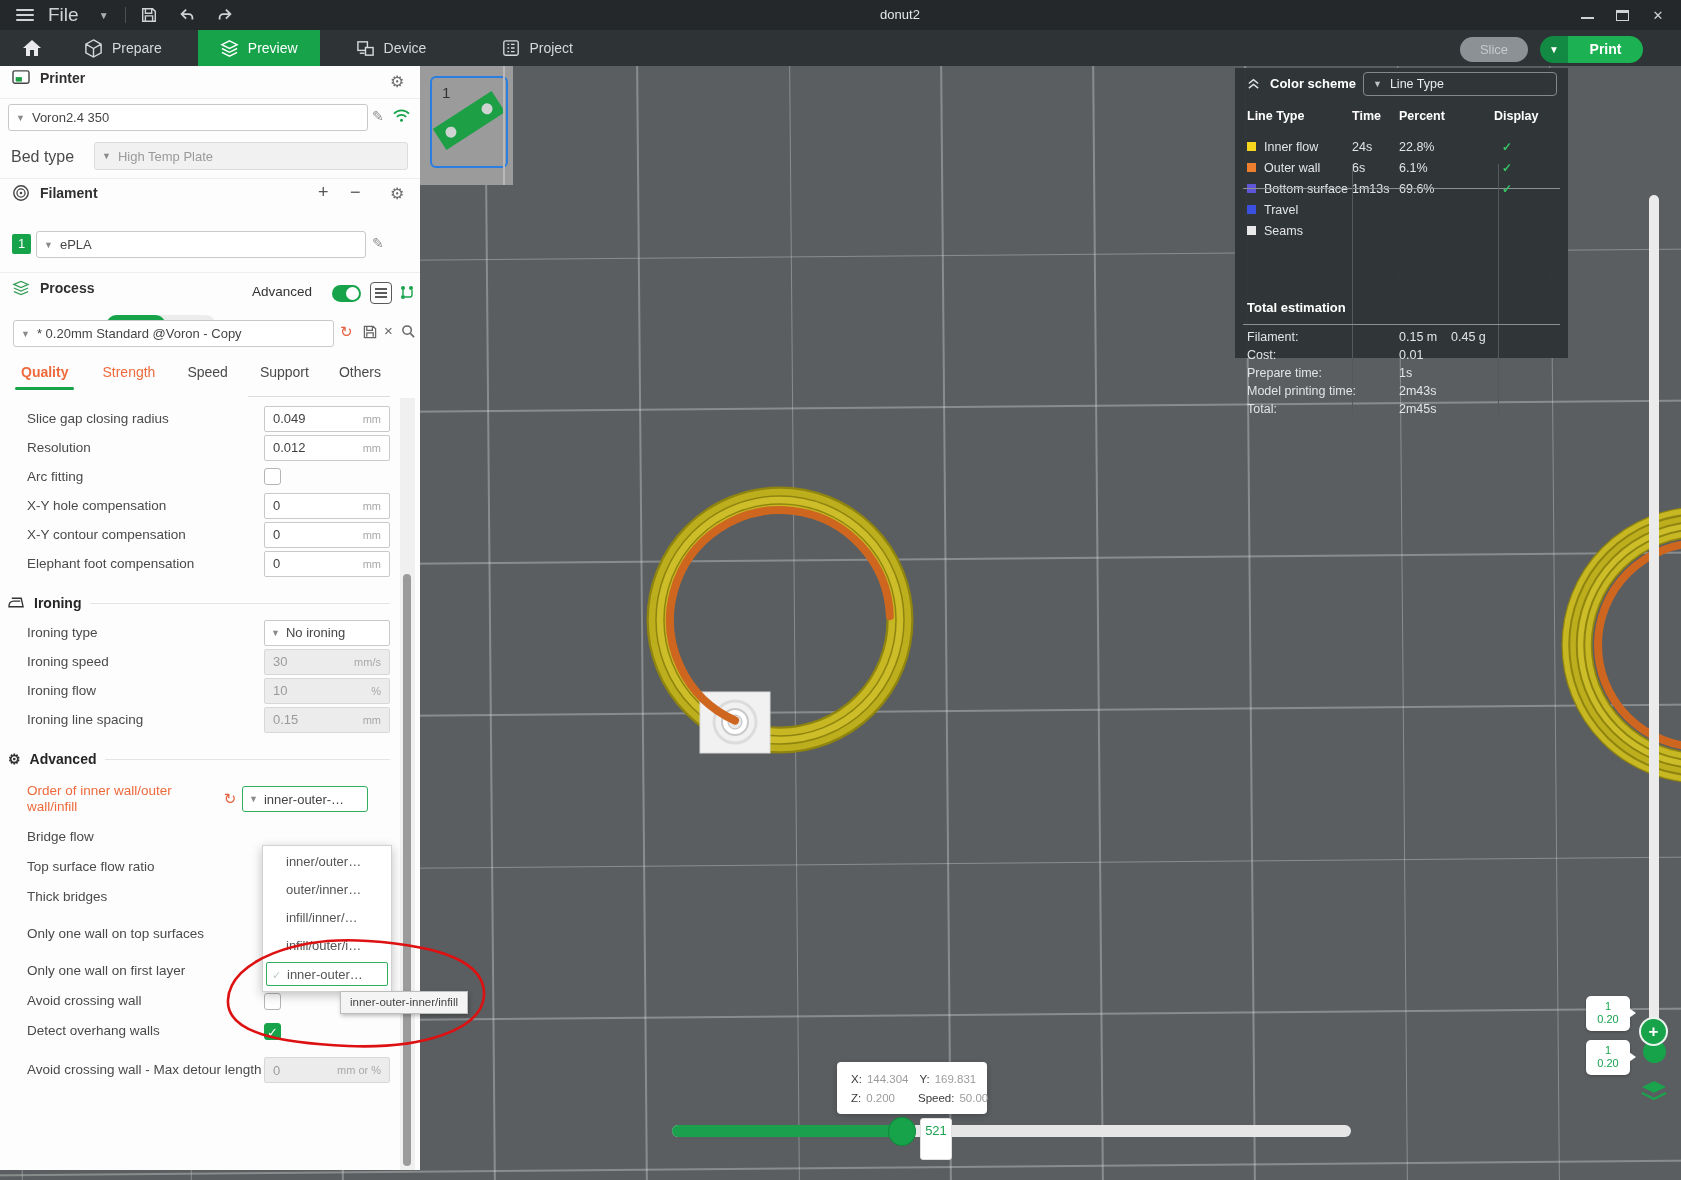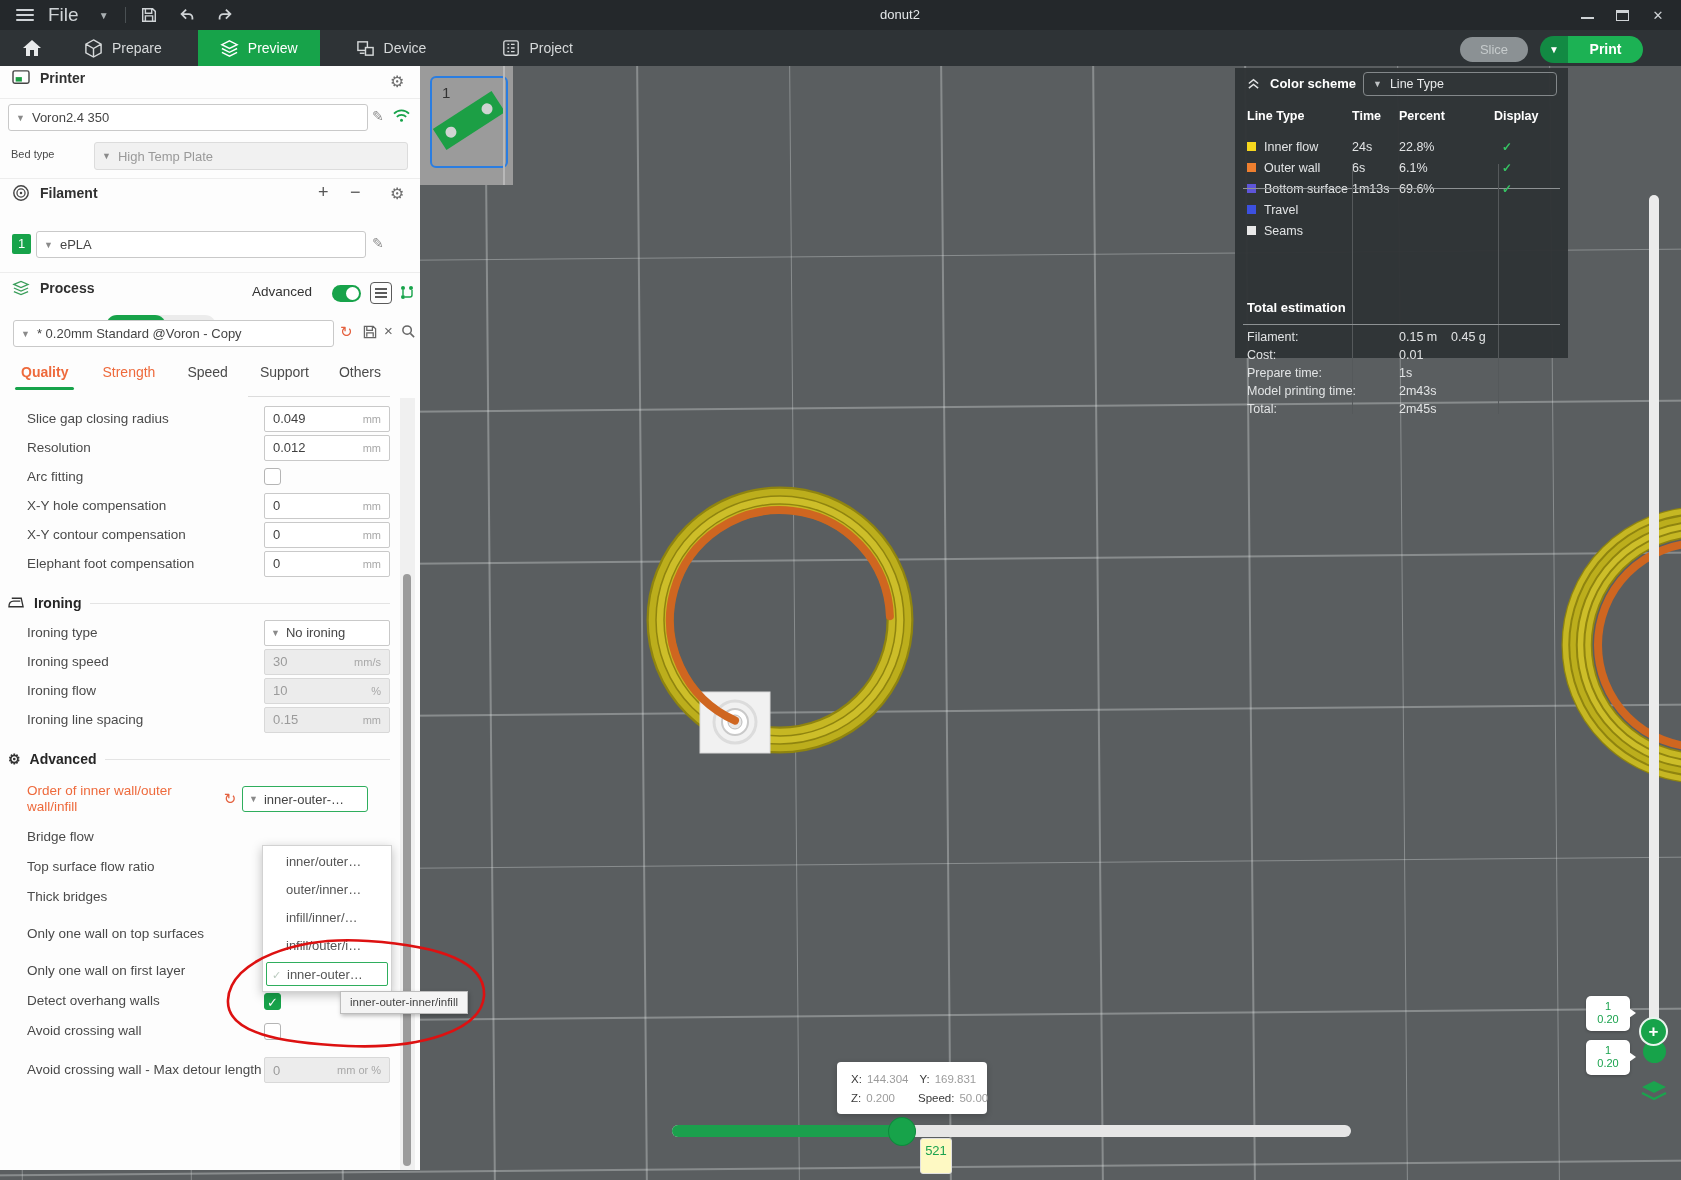--- a/index.html
+++ b/index.html
@@ -126,21 +126,21 @@
   #plates::after { content:""; position:absolute; left:83px; top:0; width:2px; height:119px; background:#b8b8b8; }
   #plate-card { position:absolute; left:10px; top:10px; width:78px; height:92px; border:2px solid #2a7de1; border-radius:6px; background:#9b9b9b; }
   #plate-num { position:absolute; left:10px; top:6px; font-size:15px; color:#333; }
   #plate-obj { position:absolute; left:2px; top:30px; width:70px; height:25px; background:#1c9f45; transform:rotate(-33deg); }
   #plate-obj i { position:absolute; top:7px; width:11px; height:11px; border-radius:50%; background:#cfd4d2; }
 
   
   #hslider-track { position:absolute; left:672px; top:1125px; width:679px; height:12px; background:#e6e6e6; border-radius:6px; z-index:4; }
   #hslider-fill { position:absolute; left:0; top:0; width:230px; height:12px; background:#1ba04d; border-radius:6px; }
   #hslider-handle { position:absolute; left:888px; top:1117px; width:28px; height:29px; background:#17a34a; border:1px solid #0f8a3d; border-radius:50%; z-index:5; }
-  #layer-badge { position:absolute; left:920px; top:1118px; min-width:32px; height:36px; background:#fef9c3; border-radius:3px; border:1px solid #e0e0e0; color:#1ba34e; font-size:13px; text-align:center; line-height:24px; z-index:4; padding:0 4px;margin-top:20px; }
+  #layer-badge { position:absolute; left:920px; top:1118px; min-width:32px; height:42px; background:#ffffff; border-radius:3px; border:1px solid #e0e0e0; color:#1ba34e; font-size:13px; text-align:center; line-height:24px; z-index:4; padding:0 4px; }
   #xyz-tip { position:absolute; left:837px; top:1062px; width:150px; height:52px; background:#fff; border-radius:4px; box-shadow:0 2px 6px rgba(0,0,0,0.2); z-index:4; font-size:11.5px; padding:7px 0 0 14px; }
   #xyz-tip .r { display:flex; gap:5px; height:19px; align-items:center; }
   #xyz-tip .k { color:#3a3a3a; }
   #xyz-tip .v { color:#9c9c9c; }
 
   
   #vslider-track { position:absolute; left:1649px; top:195px; width:10px; height:845px; background:#ebebeb; border-radius:5px; z-index:2; }
   #vhandle-lo { position:absolute; left:1643px; top:1040px; width:23px; height:23px; background:#17a34a; border-radius:50%; z-index:2; }
   #vhandle-hi { position:absolute; left:1639px; top:1017px; width:29px; height:29px; background:#17a34a; border:2px solid #e9f5ee; border-radius:50%; z-index:3; color:#fff; font-size:17px; font-weight:bold; text-align:center; line-height:25px; }
   .vbadge { position:absolute; left:1586px; width:44px; height:35px; background:#fff; border-radius:5px; z-index:3; color:#1ba34e; font-size:11px; text-align:center; line-height:13px; padding-top:4px; box-shadow:0 1px 3px rgba(0,0,0,0.25); }
@@ -367,21 +367,21 @@
   <div class="hairline" style="top:32px"></div>
   <div class="selbox" style="left:8px; top:38px; width:360px; height:27px;">
     <span class="chev">▼</span>
     <span>Voron2.4 350</span>
   </div>
   <span class="mini-ic abs" style="left:372px; top:42px;">✎</span>
   <svg class="abs" style="left:392px; top:42px;" width="19" height="15" viewBox="0 0 20 16">
       <path d="M2 6 a11 11 0 0 1 16 0 M5 9.5 a7 7 0 0 1 10 0" fill="none" stroke="#17a34a" stroke-width="1.8"></path>
       <circle cx="10" cy="13" r="1.6" fill="#17a34a"></circle>
     </svg>
-  <div class="abs" style="left:11px; top:82px; font-size:11px;">Bed type</div>
+  <div class="abs" style="left:11px; top:82px; font-size:16px;">Bed type</div>
   <div class="selbox gray" style="left:94px; top:76px; width:314px; height:28px;">
     <span class="chev">▼</span>
     <span>High Temp Plate</span>
   </div>
   <div class="hairline" style="top:112px"></div>
 
   <div class="sec-head" style="left:12px; top:118px;">
     <svg width="18" height="18" viewBox="0 0 20 20">
         <circle cx="10" cy="10" r="8" fill="none" stroke="#444" stroke-width="1.6"></circle>
         <circle cx="10" cy="10" r="4.5" fill="none" stroke="#444" stroke-width="1.4"></circle>
@@ -549,26 +549,26 @@
       </div>
     <div class="srow tall">
         <div class="lbl" style="width:264px">Only one wall on top surfaces</div>
       <span class="cbx"></span>
       </div>
     <div class="srow h30">
         <div class="lbl">Only one wall on first layer</div>
       <span class="cbx"></span>
       </div>
     <div class="srow h30">
+        <div class="lbl">Avoid crossing wall</div>
+      <span class="cbx"></span>
+      </div>
+    <div class="srow h30">
         <div class="lbl">Detect overhang walls</div>
       <span class="cbx on"></span>
-      </div>
-    <div class="srow h30">
-        <div class="lbl">Avoid crossing wall</div>
-      <span class="cbx"></span>
       </div>
     <div class="srow tall2">
         <div class="lbl">Avoid crossing wall - Max detour length</div>
       <div class="inp dis">
           <span>0</span>
           <span class="unit">mm or %</span>
         </div>
       </div>
   </div>
 

